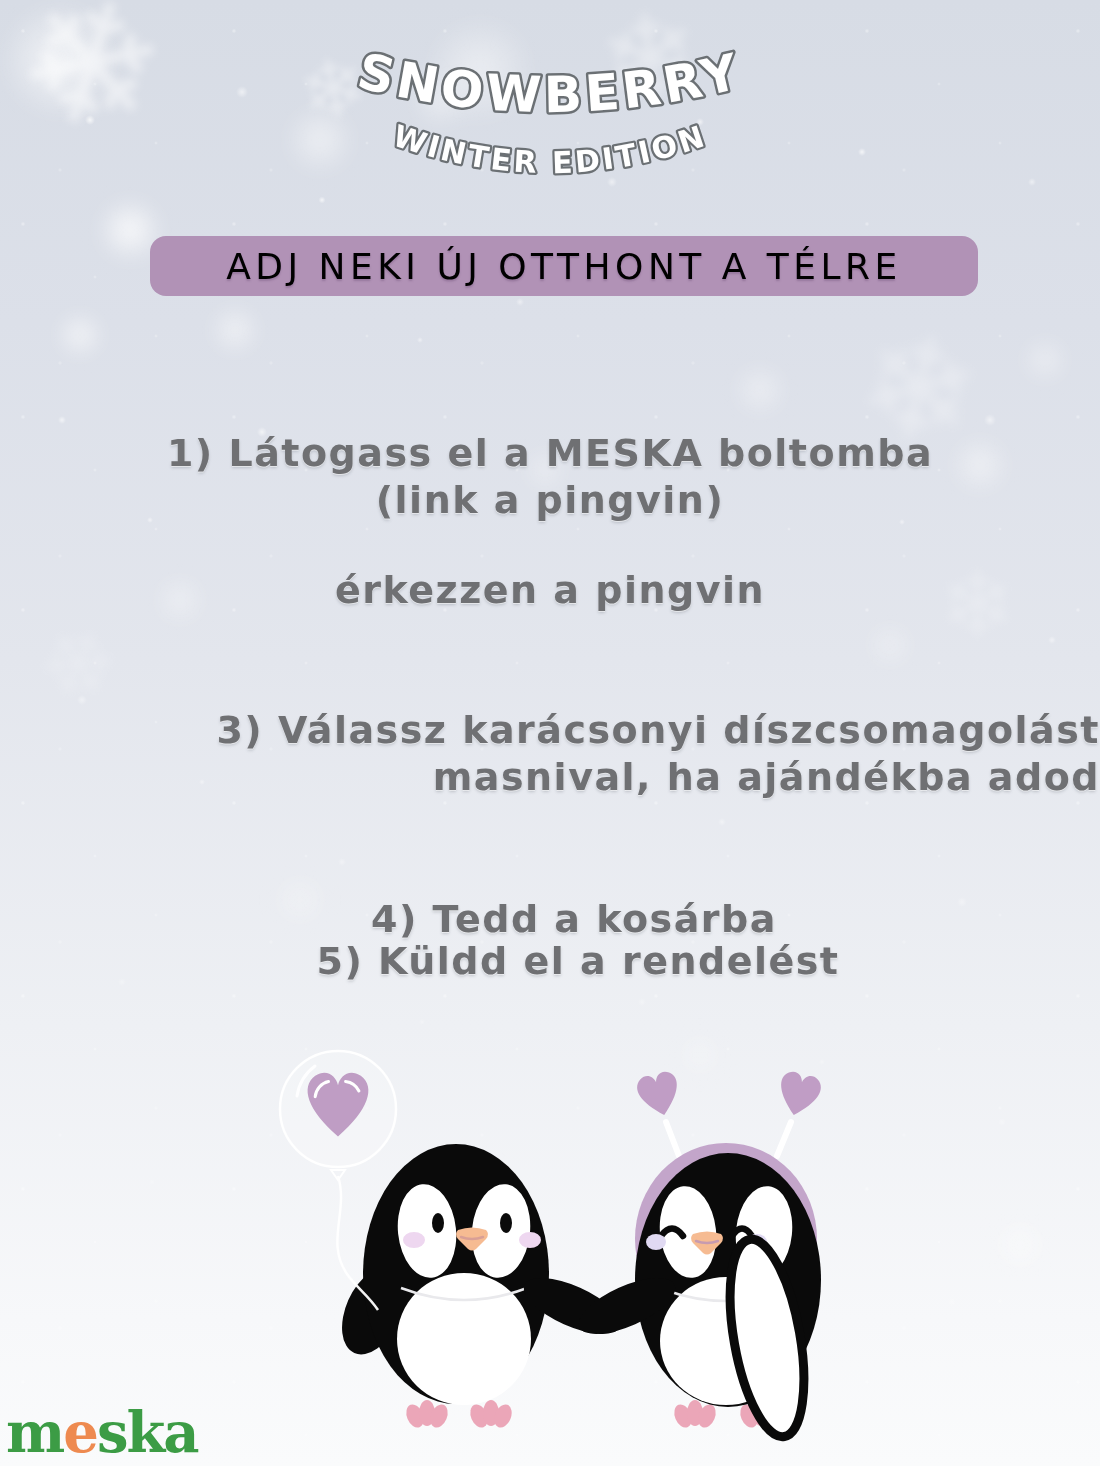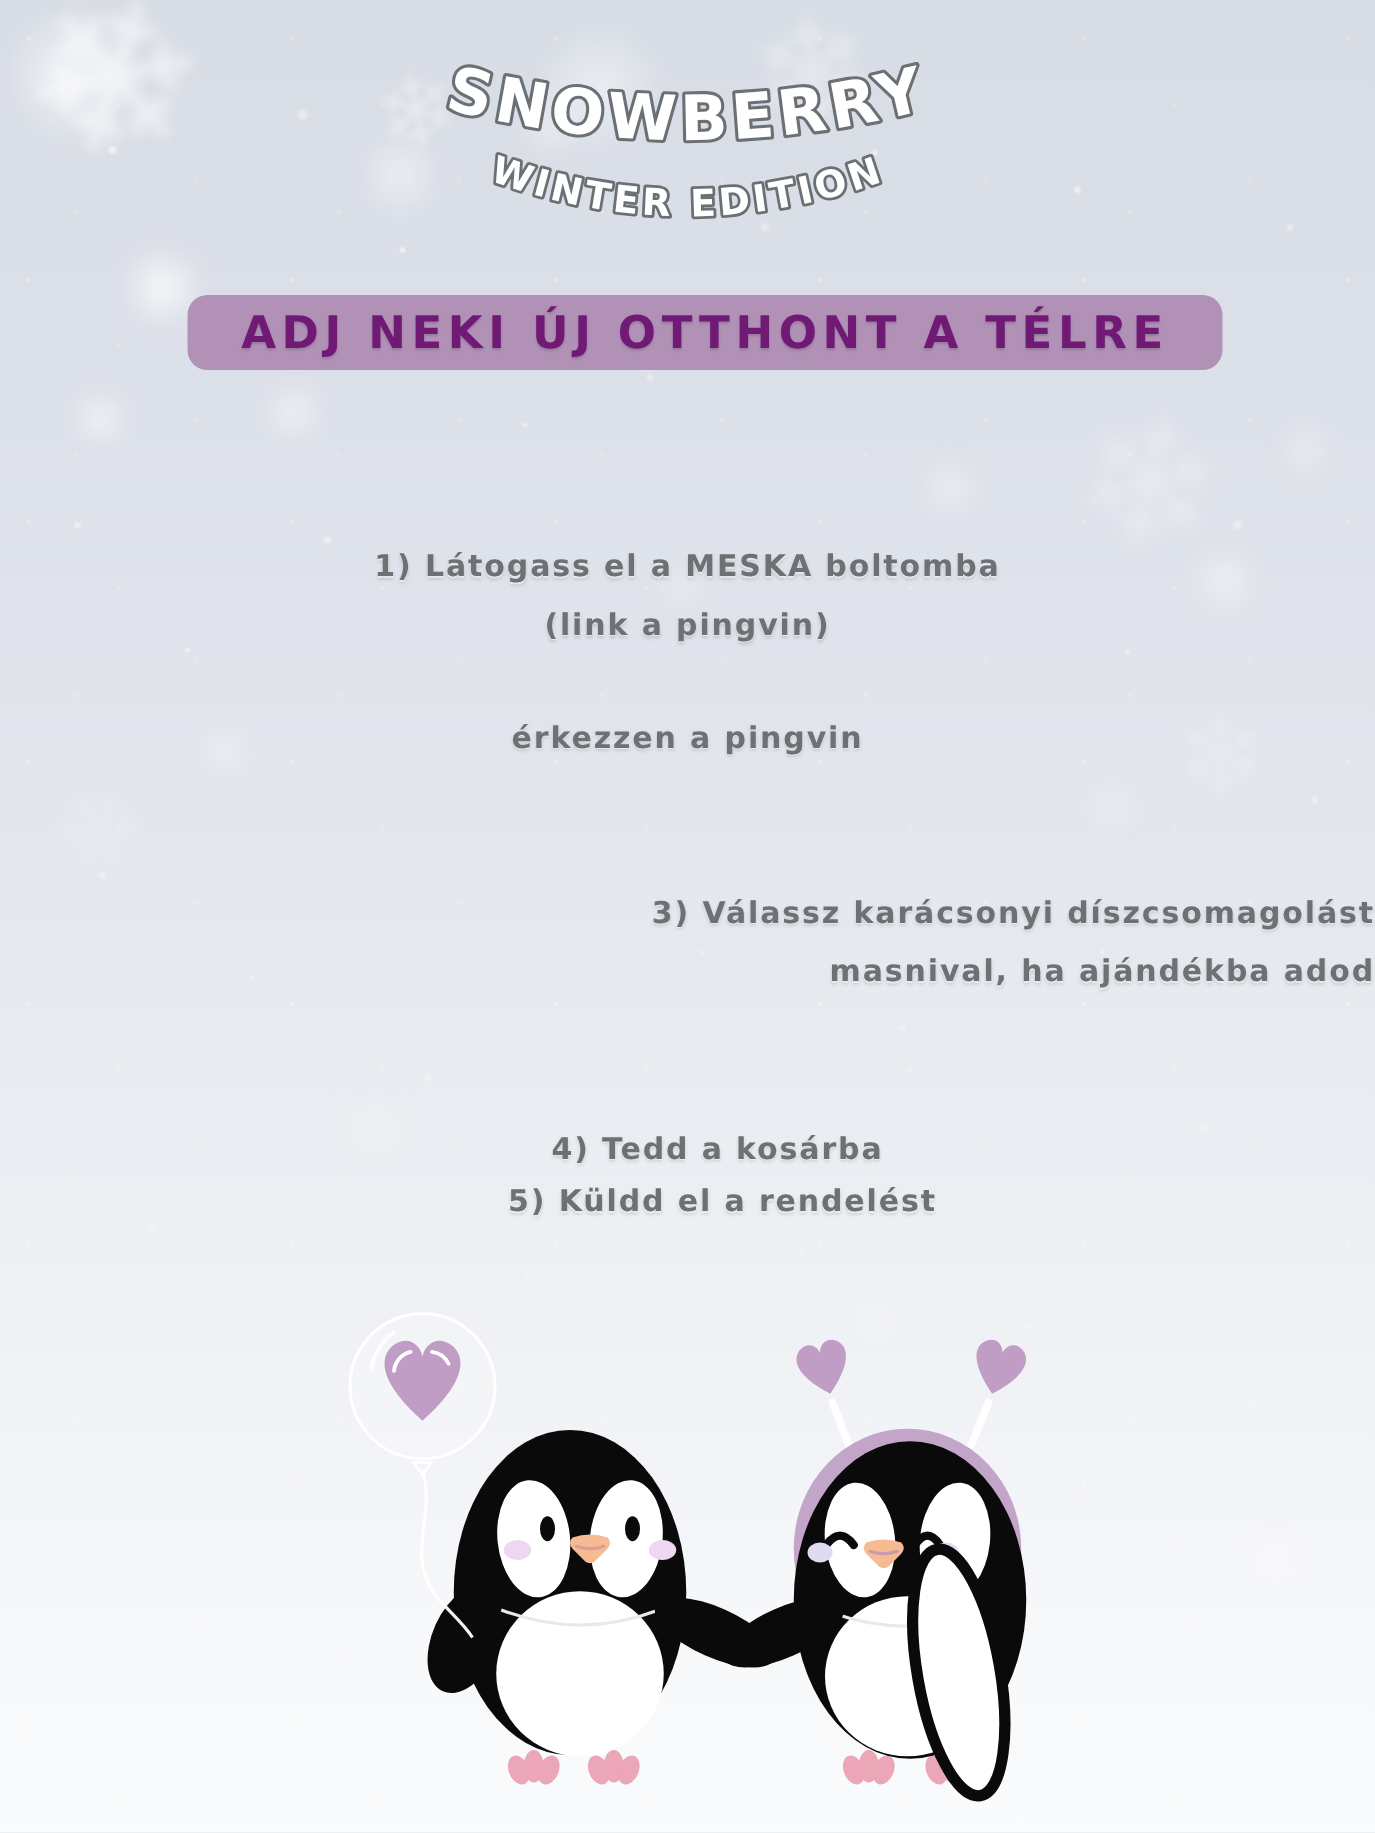--- a/index.html
+++ b/index.html
@@ -78,26 +78,26 @@
     background-size:211px 193px;
     opacity:.9;
   }
   .flake{position:absolute;color:#ffffff;user-select:none;line-height:1;}
   .banner{
     position:absolute;left:150px;top:236px;width:828px;height:60px;
     background:#b192b6;border-radius:16px;
     display:flex;align-items:center;justify-content:center;
   }
   .banner span{
-    color:#701a75;font-weight:bold;font-size:36px;letter-spacing:4.5px;white-space:nowrap;
+    color:#000000;font-weight:normal;font-size:36px;letter-spacing:4.5px;white-space:nowrap;
     text-shadow:0 2px 2px rgba(120,88,128,.45);
   }
   .step{
     position:absolute;left:0;width:100%;text-align:center;
-    color:#6f7073;font-weight:bold;font-size:24px;line-height:47px;letter-spacing:1.5px;
+    color:#6f7073;font-weight:bold;font-size:38px;line-height:47px;letter-spacing:1.5px;
     text-shadow:0 1px 0 rgba(255,255,255,.55), 0 2px 3px rgba(95,100,110,.28);
   }
   .brand{
     position:absolute;left:6px;top:1404px;
     font-family:"DejaVu Serif","Liberation Serif",serif;
     font-weight:bold;font-size:56px;letter-spacing:-2px;line-height:1;
   }
   .brand .g{color:#3c9c45;}
   .brand .o{color:#ee8a50;}
   .logo-svg{position:absolute;left:325px;top:26px;}
@@ -226,14 +226,17 @@
       <path d="M 457,190 Q 467,175 477,190" fill="none" stroke="#0a0a0a" stroke-width="6.5" stroke-linecap="round"></path>
       <path d="M 418,188 Q 432,183 446,188 Q 450,192 446,197 L 436,207 Q 432,210 428,207 L 418,197 Q 414,192 418,188 Z" fill="#f6bb92"></path>
       <path d="M 421,195 Q 432,199 443,195" fill="none" stroke="#c79bb0" stroke-width="2.5" stroke-linecap="round"></path>
       <ellipse cx="381" cy="196" rx="10" ry="8" fill="#e0d9f2"></ellipse>
       <ellipse cx="482" cy="196" rx="10" ry="8" fill="#e0d9f2"></ellipse>
       <ellipse cx="352" cy="260" rx="52" ry="20" transform="rotate(-24 352 260)" fill="#0a0a0a"></ellipse>
       <ellipse cx="492" cy="292" rx="33" ry="100" transform="rotate(-10 492 292)" fill="#ffffff" stroke="#0a0a0a" stroke-width="9"></ellipse>
     </g>
   </svg>
 
+  <div class="brand">
+    <span class="g">m</span><span class="o">e</span><span class="g">ska</span>
+  </div>
 
 </div>
 
 </body></html>

